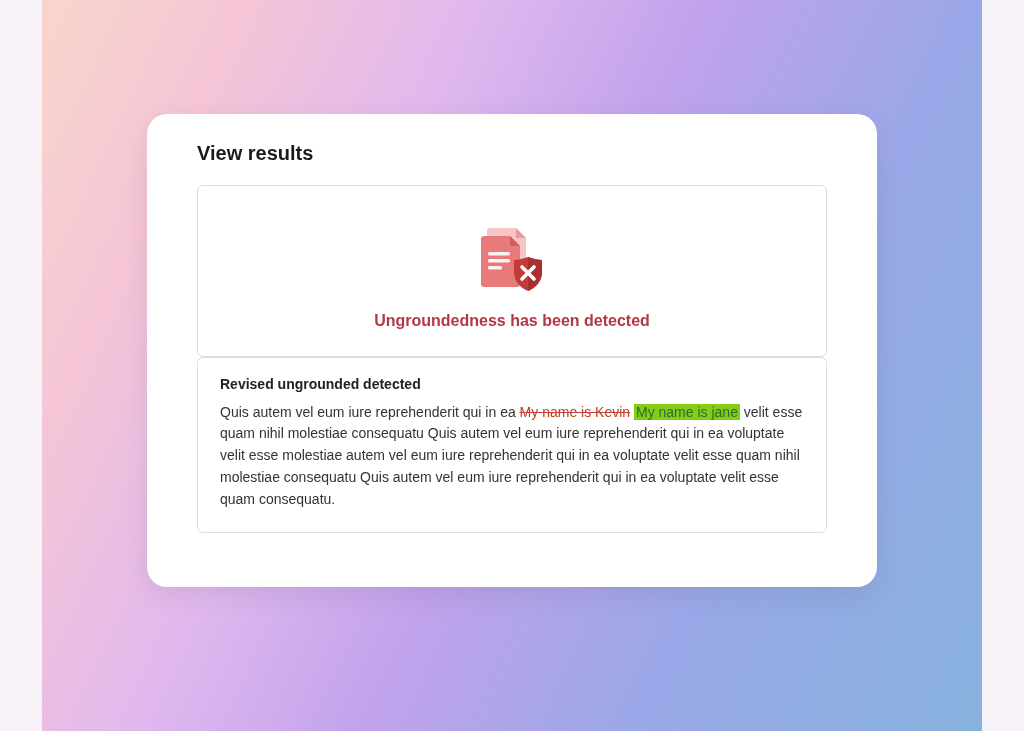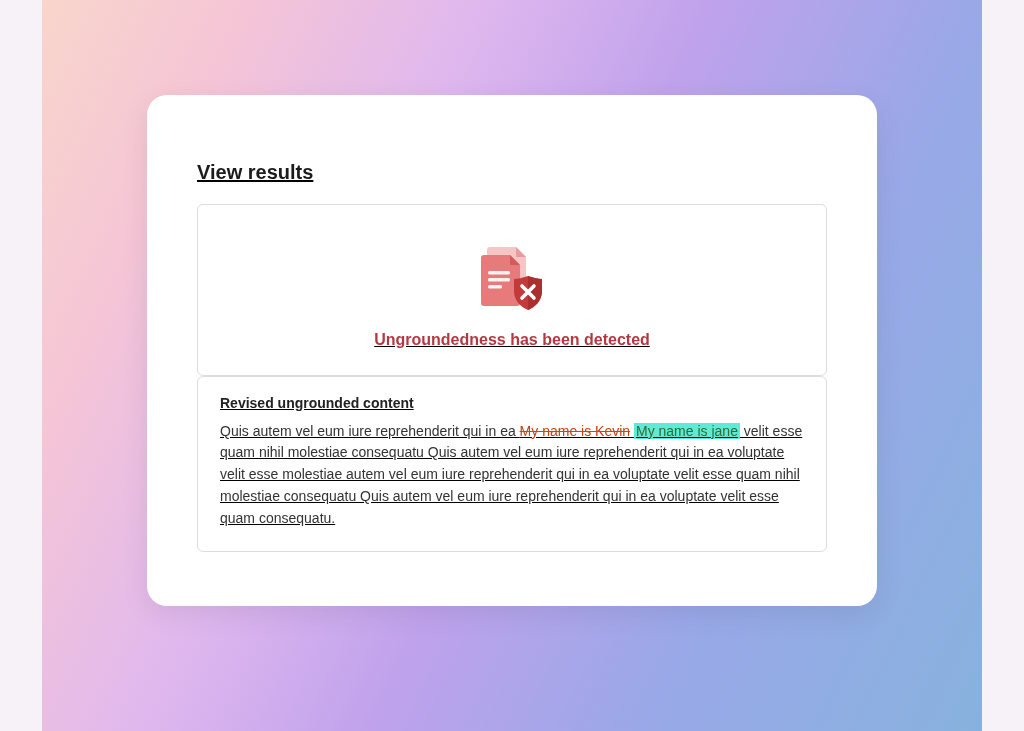--- a/index.html
+++ b/index.html
@@ -26,25 +26,24 @@
       bottom: 0;
       width: 42px;
       background: #f7f2f8;
     }
     body::before { left: 0; }
     body::after { right: 0; }
     .card {
       width: 730px;
       background: #ffffff;
       border-radius: 20px;
-      padding: 66px 50px 54px 50px;
+      padding: 28px 50px 54px 50px;
       box-shadow: 0 8px 28px rgba(0,0,0,0.08);
       position: relative;
       margin-top: -30px;
-      text-decoration: underline;
     }
     .heading {
       font-size: 20px;
       font-weight: 600;
       color: #1b1b1b;
       margin-bottom: 20px;
     }
     .panel {
       border: 1px solid #ddd;
       border-radius: 6px;
@@ -77,21 +76,21 @@
       font-size: 14px;
       line-height: 1.55;
       color: #333;
     }
     .strike {
       color: #c2410c;
       text-decoration: line-through;
       text-decoration-color: #c0424a;
     }
     .insert {
-      background: #5eead4;
+      background: #84cc16;
       color: #2f6d33;
       padding: 0 2px;
       text-align: center;
     }
   </style>
 </head>
 <body>
 
 <div class="card">
   <h2 class="heading">View results</h2>
@@ -118,16 +117,16 @@
           <path d="M16 1 c6 2 10 3 14 3 v12 c0 10 -7 16 -14 19 v-34 z" fill="#ab2f2f"></path>
 
           <path d="M10 11 l12 12 M22 11 l-12 12" stroke="#fff" stroke-width="3.6" stroke-linecap="round"></path>
         </g>
       </svg>
     </div>
     <div class="status-text">Ungroundedness has been detected</div>
   </div>
 
   <div class="panel revised-panel">
-    <div class="revised-title">Revised ungrounded content</div>
+    <div class="revised-title">Revised ungrounded detected</div>
     <p class="revised-body"><span>Quis autem vel eum iure reprehenderit qui in ea </span><span class="strike">My name is Kevin</span><span> </span><span class="insert">My name is jane</span><span> velit esse quam nihil molestiae consequatu Quis autem vel eum iure reprehenderit qui in ea voluptate velit esse molestiae  autem vel eum iure reprehenderit qui in ea voluptate velit esse quam nihil molestiae consequatu Quis autem vel eum iure reprehenderit qui in ea voluptate velit esse quam consequatu.</span></p>
   </div>
 </div>
 
 </body></html>

